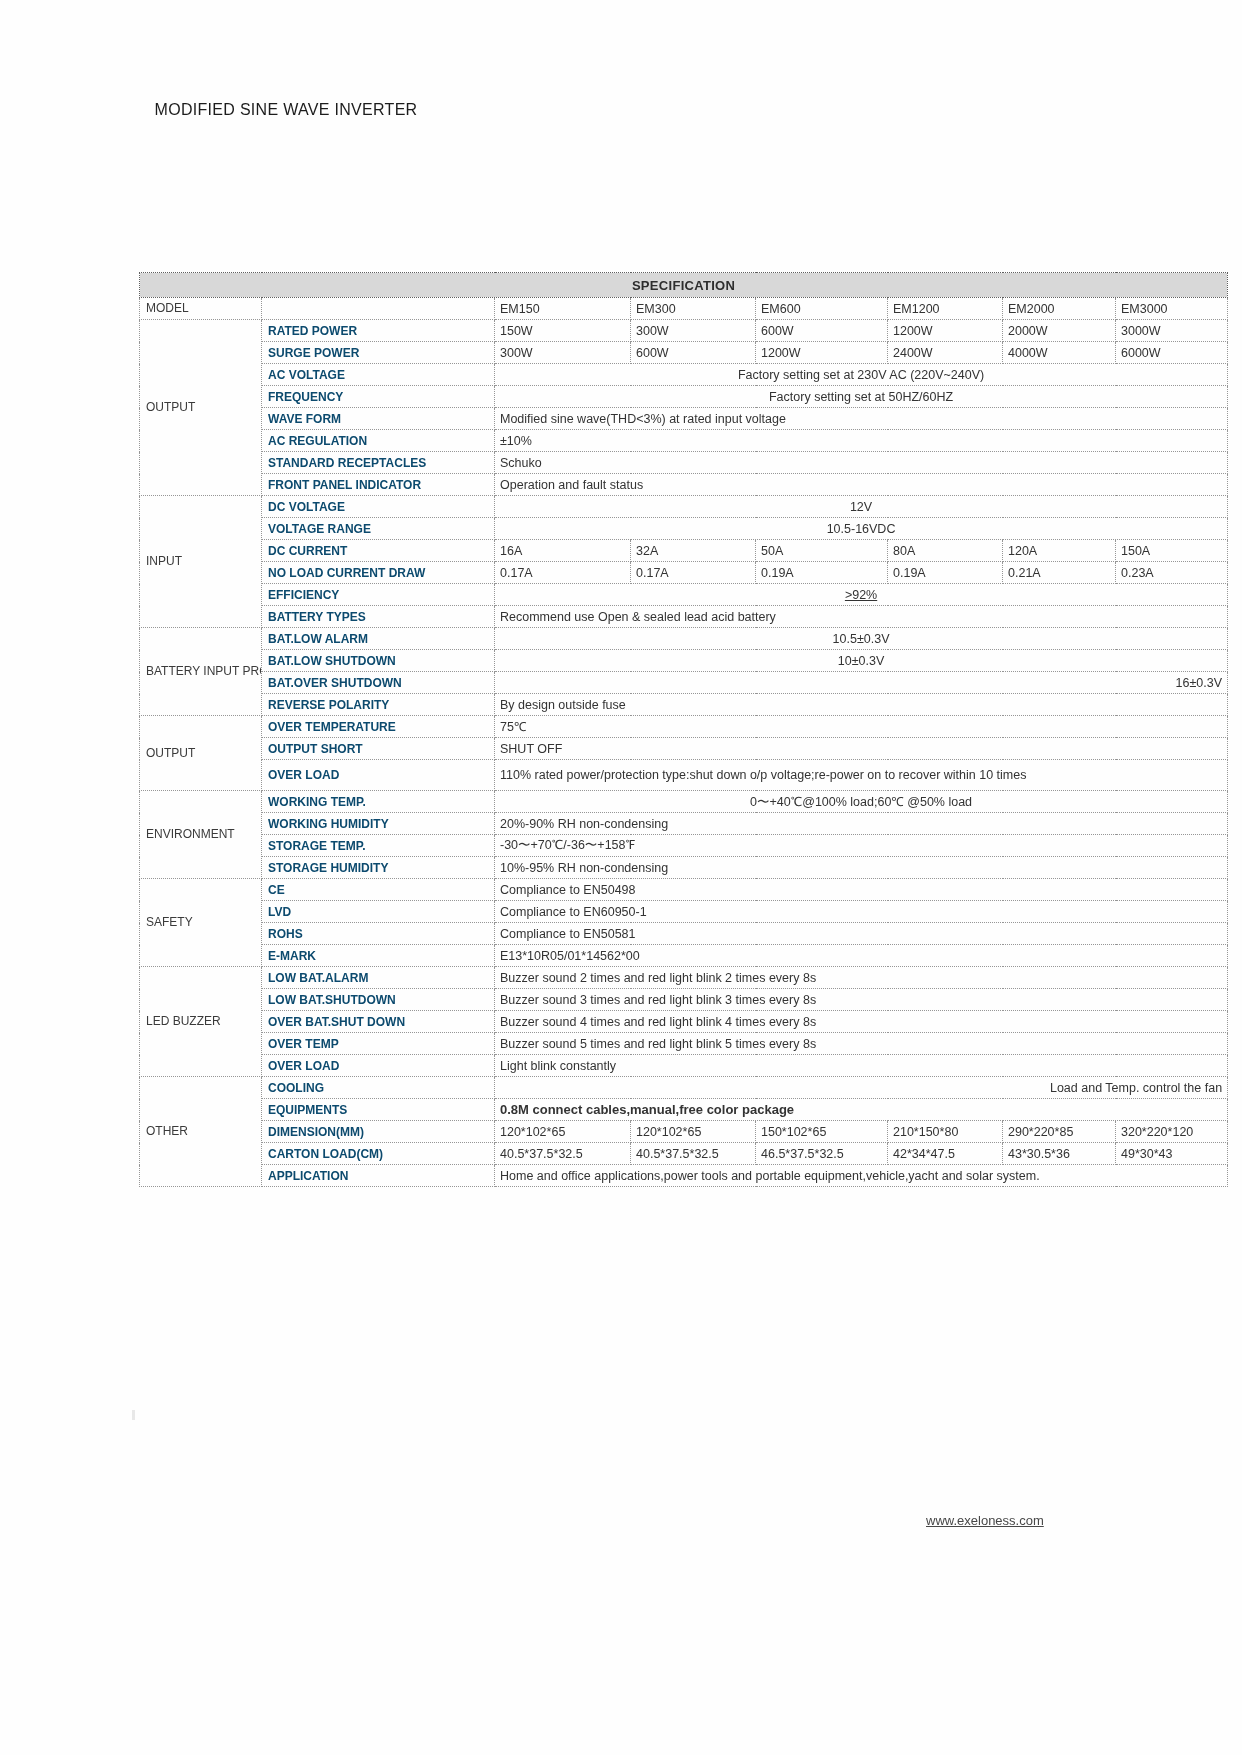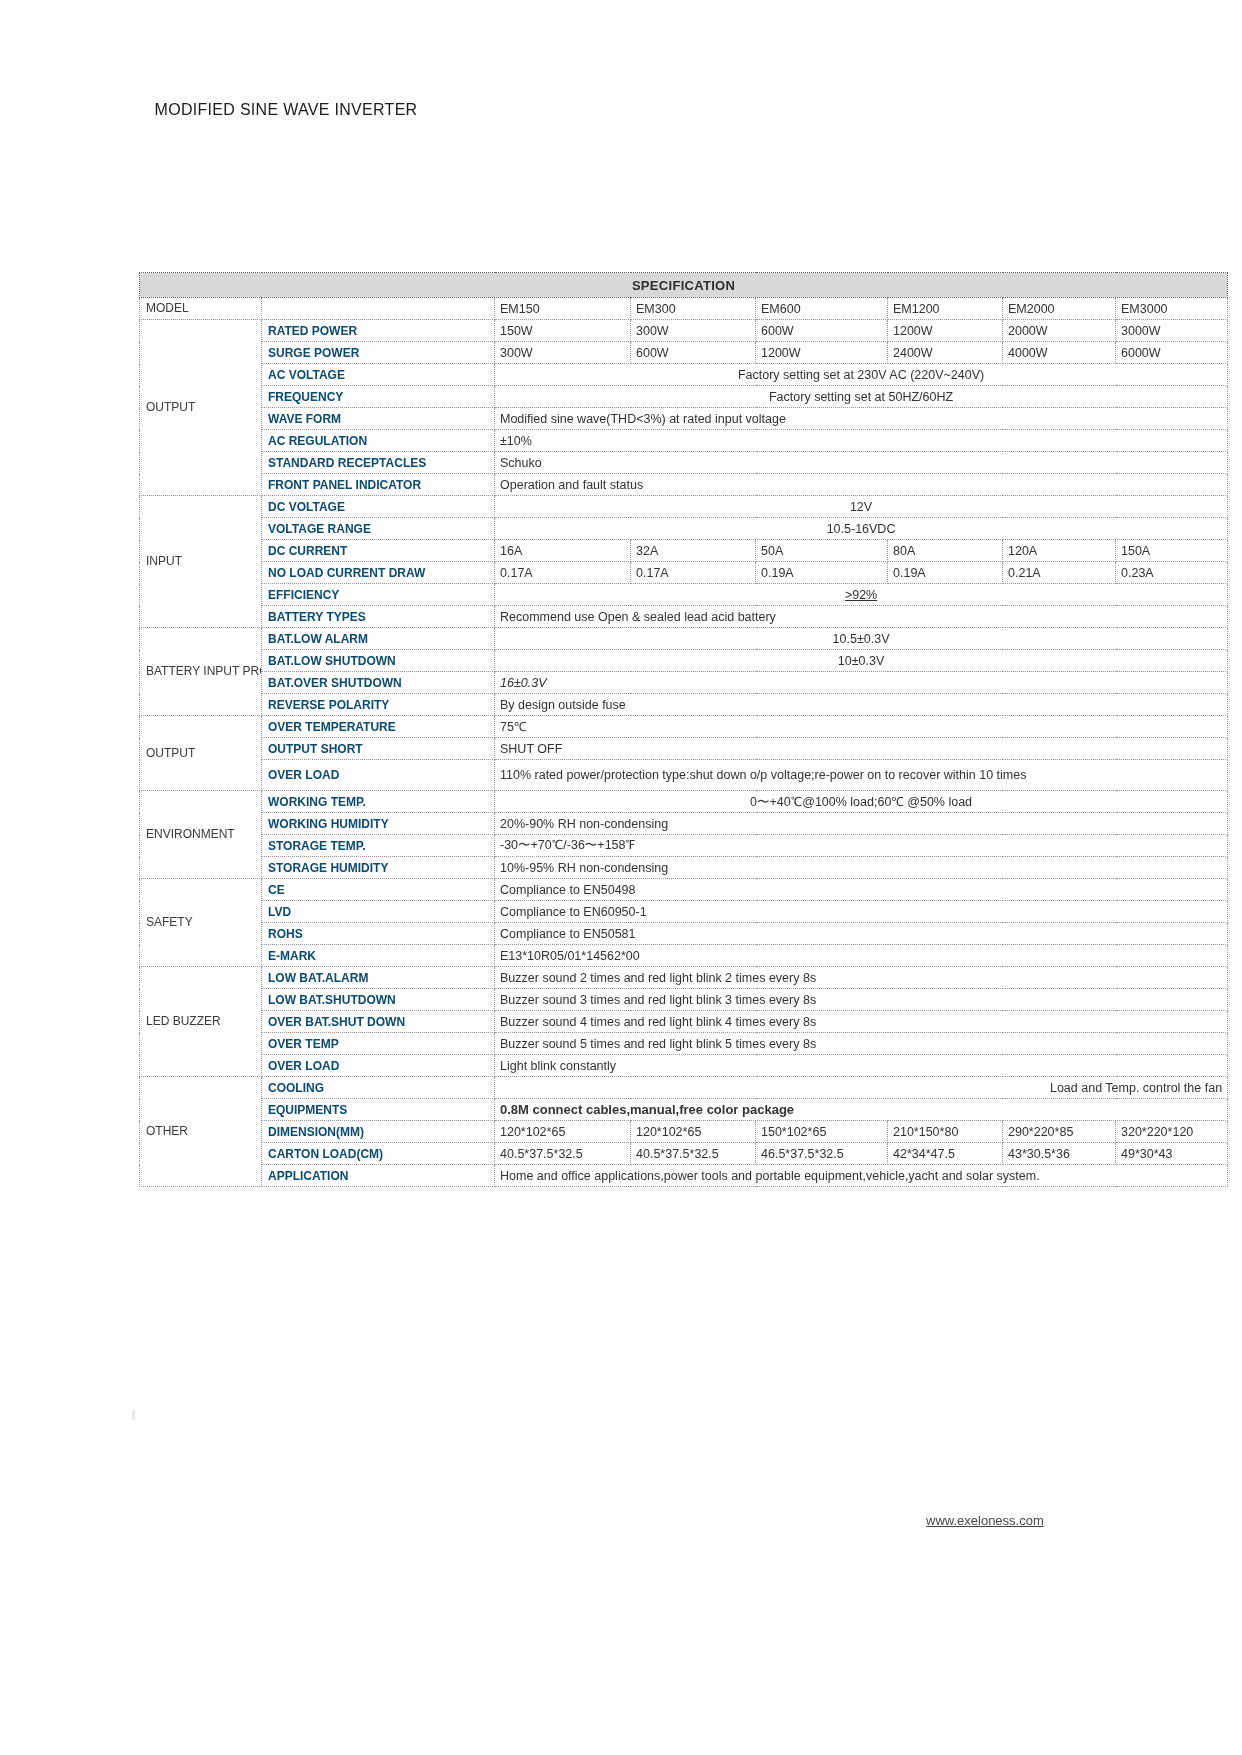--- a/index.html
+++ b/index.html
@@ -241,21 +241,21 @@
           <td class="sec-cell" rowspan="4">BATTERY INPUT PROTECTION</td>
           <td class="lbl-cell">BAT.LOW ALARM</td>
           <td class="val-cell span-cell" colspan="6" style="text-align: center;">10.5±0.3V</td>
         </tr>
         <tr>
           <td class="lbl-cell">BAT.LOW SHUTDOWN</td>
           <td class="val-cell span-cell" colspan="6" style="text-align: center;">10±0.3V</td>
         </tr>
         <tr>
           <td class="lbl-cell">BAT.OVER SHUTDOWN</td>
-          <td class="val-cell span-cell" colspan="6" style="text-align: left; font-style: italic;">16±0.3V</td>
+          <td class="val-cell span-cell" colspan="6" style="text-align: right;">16±0.3V</td>
         </tr>
         <tr>
           <td class="lbl-cell">REVERSE POLARITY</td>
           <td class="val-cell span-cell" colspan="6" style="text-align: left;">By design outside fuse</td>
         </tr>
         <tr class="sec-start">
           <td class="sec-cell" rowspan="3">OUTPUT</td>
           <td class="lbl-cell">OVER TEMPERATURE</td>
           <td class="val-cell span-cell" colspan="6" style="text-align: left;">75℃</td>
         </tr>

